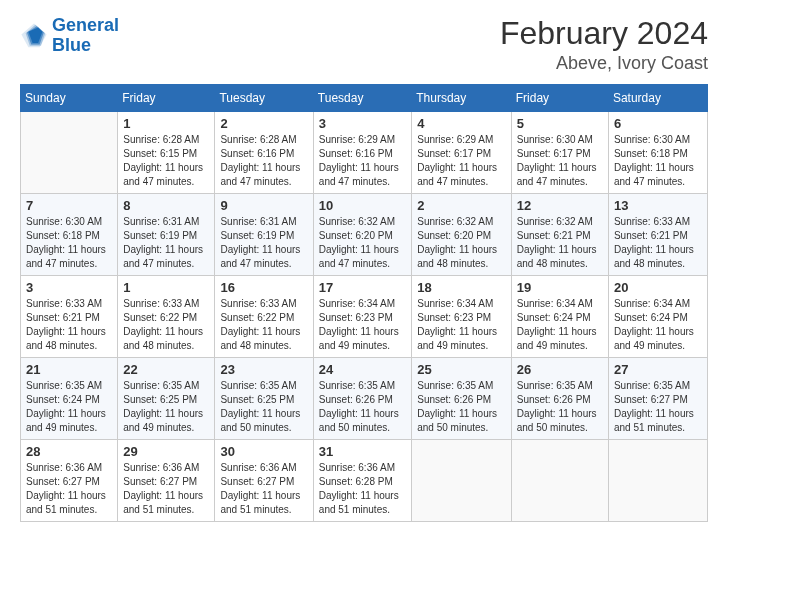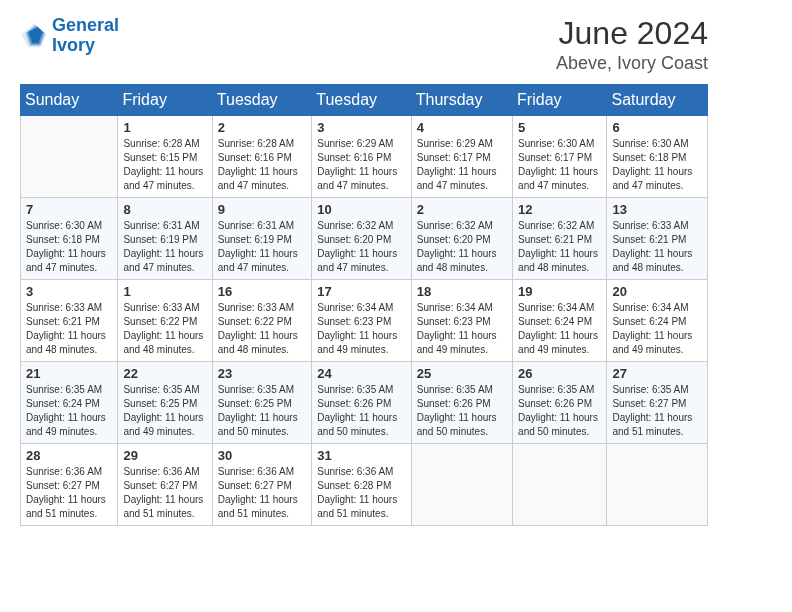--- a/index.html
+++ b/index.html
@@ -57,21 +57,21 @@
     .calendar-table {
       width: 100%;
       border-collapse: collapse;
       font-size: 11px;
     }
     .calendar-table th {
       background: #2a6db5;
       color: #fff;
       padding: 6px 4px;
       text-align: left;
-      font-size: 16px;
+      font-size: 12px;
       font-weight: normal;
       border: 1px solid #2a6db5;
     }
     .calendar-table td {
       border: 1px solid #ccc;
       vertical-align: top;
       padding: 4px 5px;
       width: 113px;
       min-height: 80px;
       height: 80px;
@@ -101,25 +101,25 @@
   <div class="header">
     <div class="logo">
       <svg class="logo-icon" viewBox="0 0 40 40" xmlns="http://www.w3.org/2000/svg">
         <polygon points="20,2 38,18 28,36 12,36 2,18" fill="#1a6bb5" opacity="0.15"></polygon>
         <polygon points="22,4 36,16 30,34 14,34 8,16" fill="#1a6bb5" opacity="0.3"></polygon>
         <polygon points="24,6 34,15 28,32 16,32 10,15" fill="#1a6bb5" opacity="0.6"></polygon>
         <polygon points="26,8 32,14 26,30 18,30 12,14" fill="#1a6bb5"></polygon>
       </svg>
       <div class="logo-text">
         <div><span>General</span></div>
-        <div><span>Ivory</span></div>
+        <div><span>Blue</span></div>
       </div>
     </div>
     <div class="title-block">
-      <div class="month-title">June 2024</div>
+      <div class="month-title">February 2024</div>
       <div class="subtitle">Abeve, Ivory Coast</div>
     </div>
   </div>
 
   <table class="calendar-table">
     <thead>
       <tr>
 
       <th>Sunday</th>
           <th>Friday</th>

